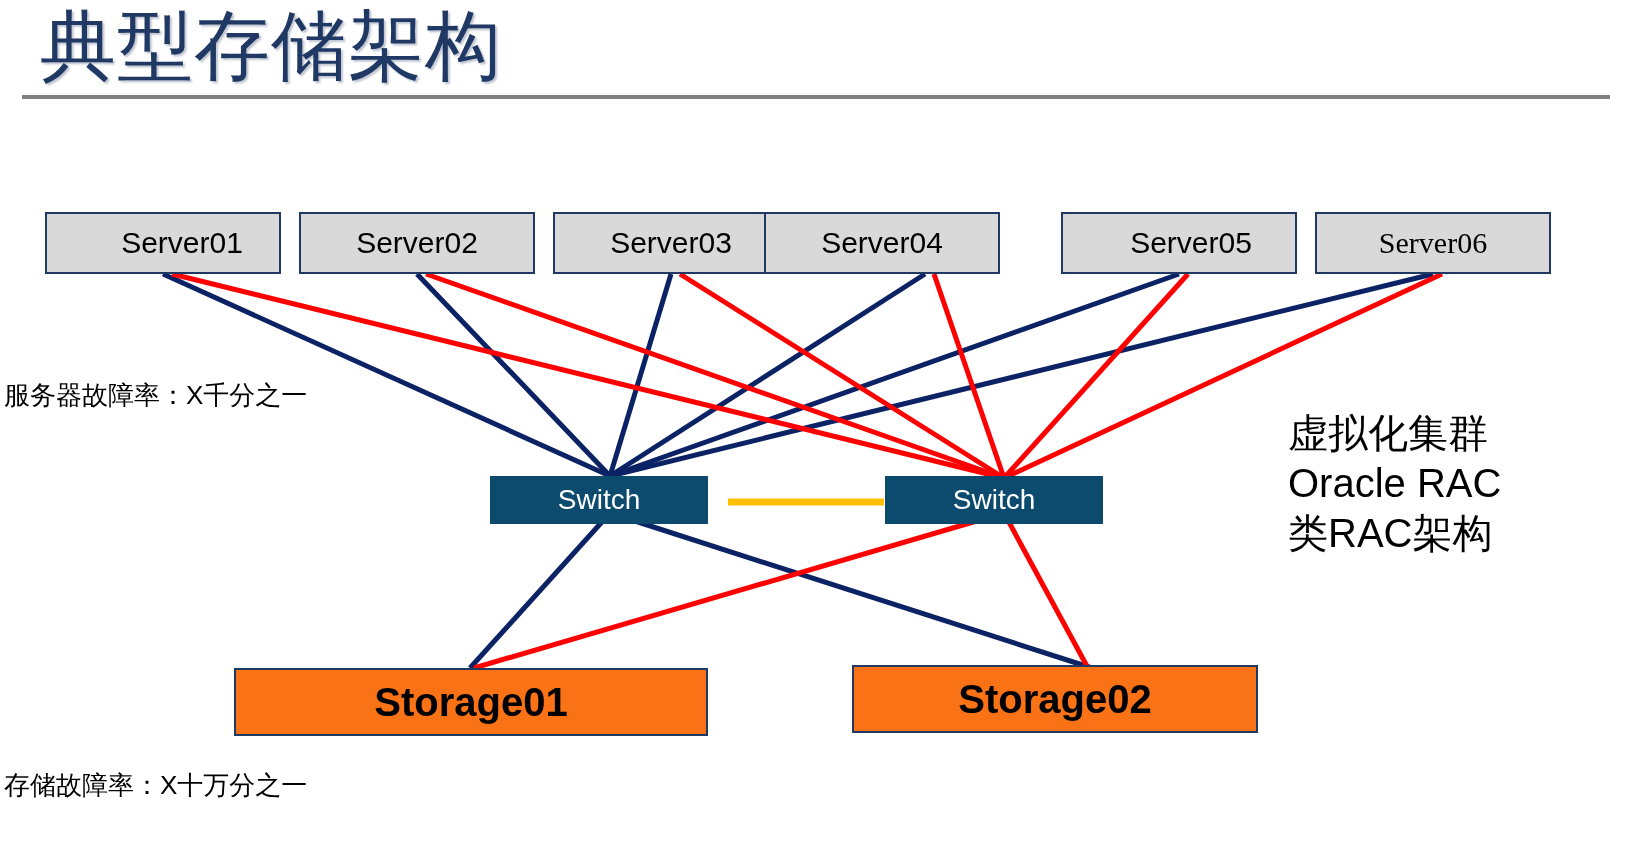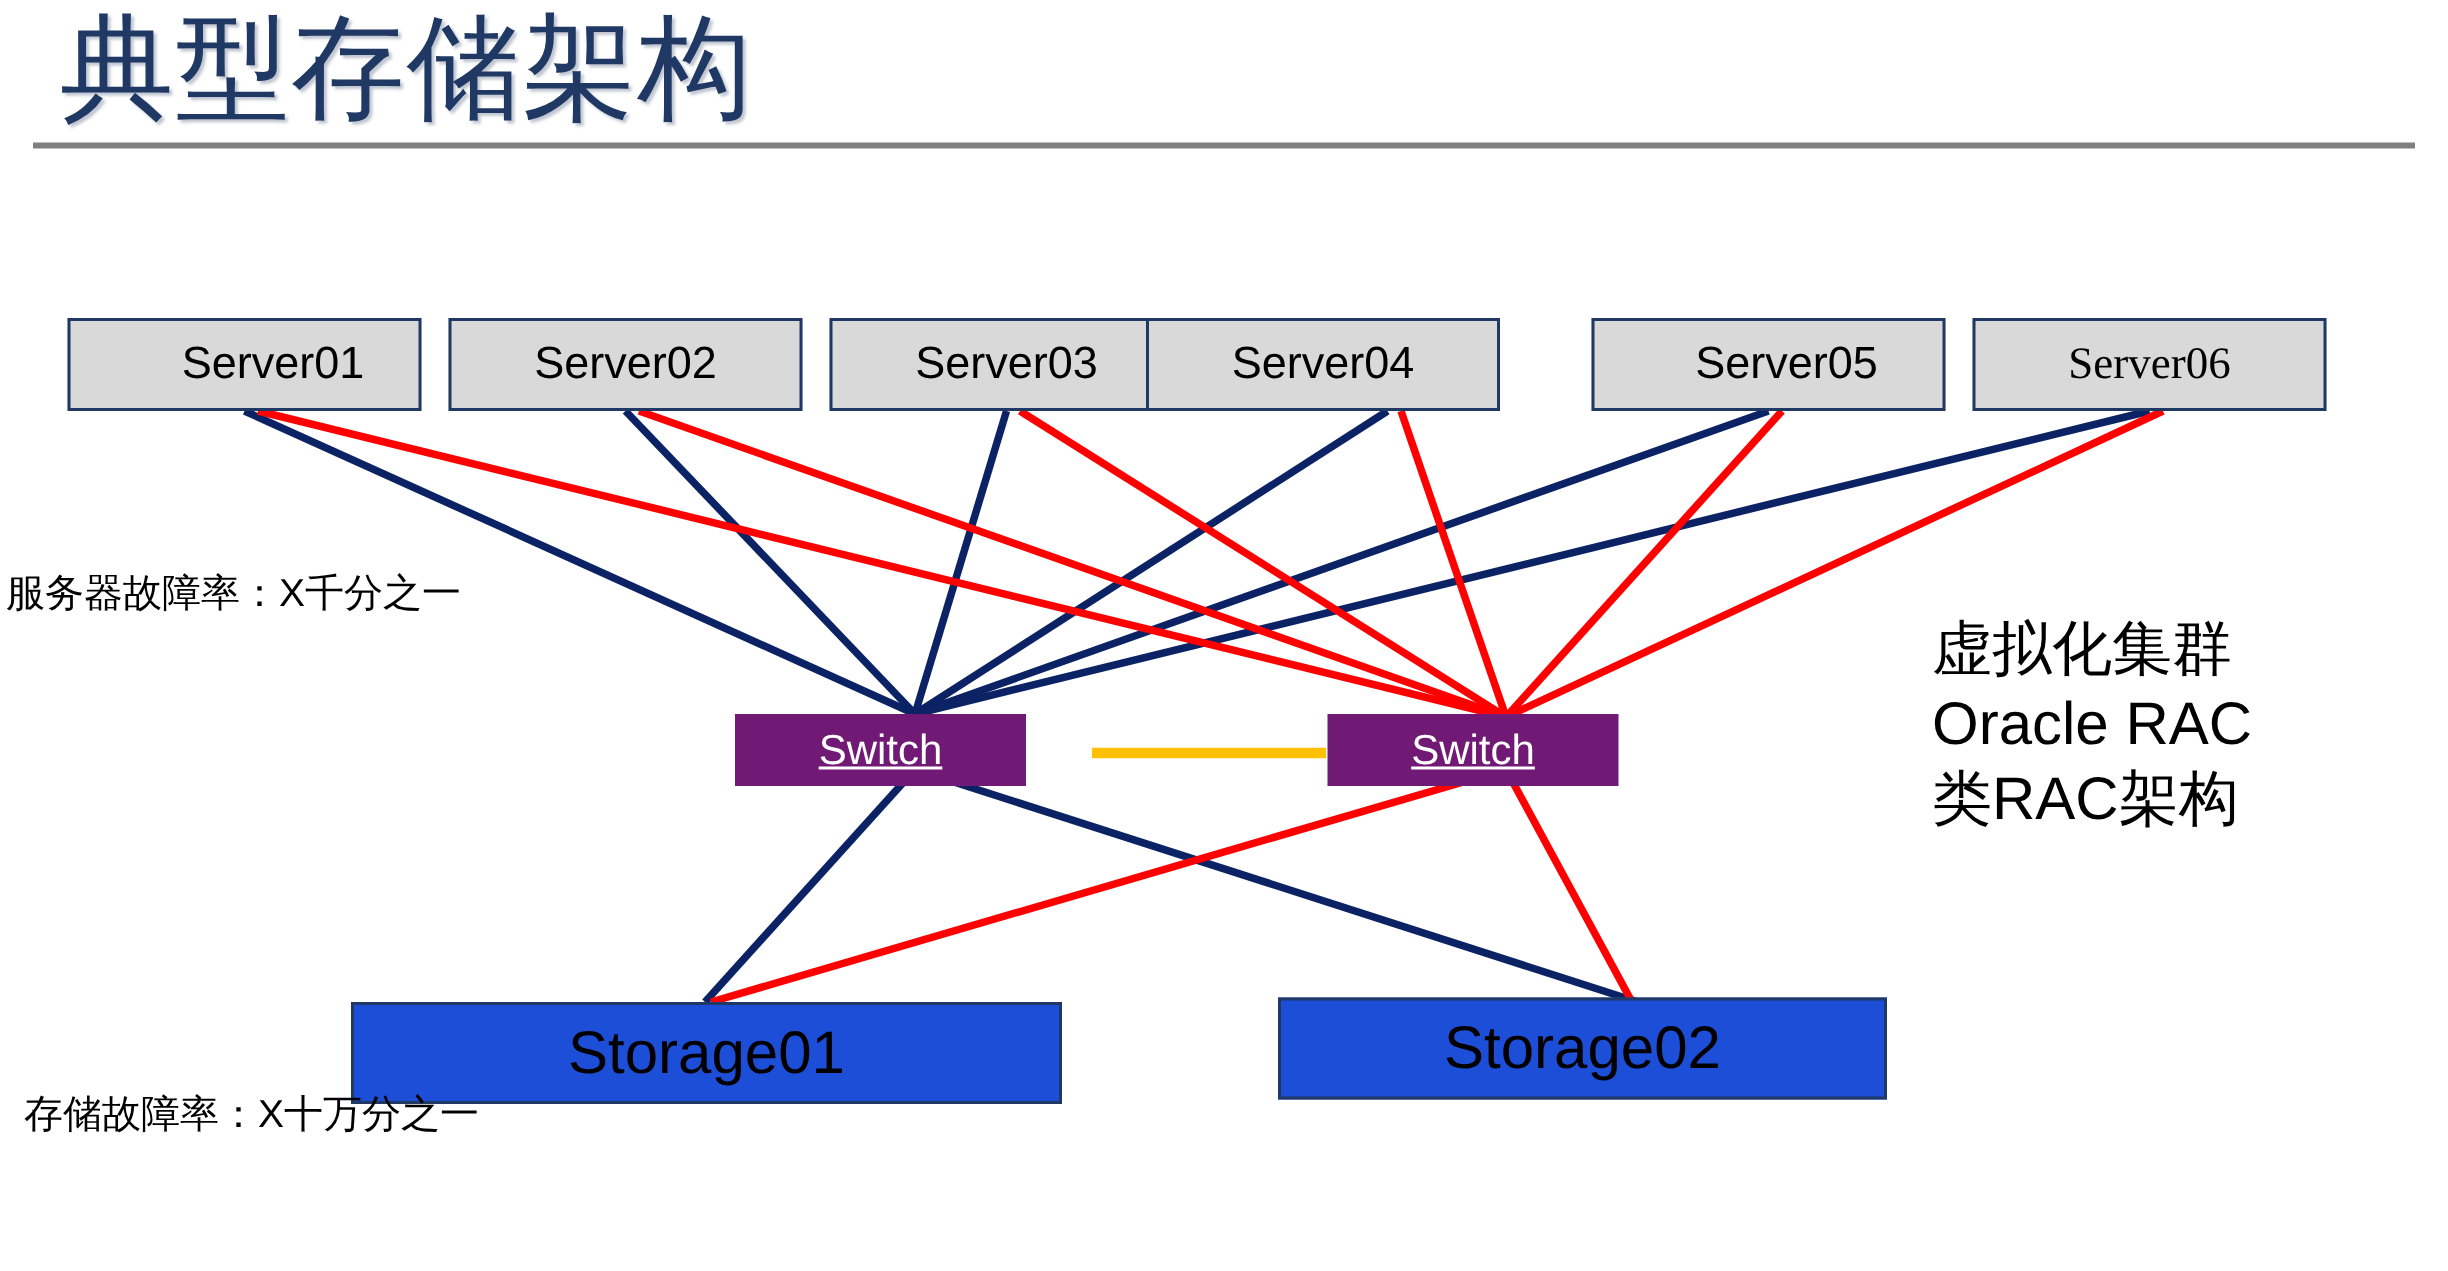--- a/index.html
+++ b/index.html
@@ -60,34 +60,34 @@
   }
   .node.server {
     background: #D9D9D9;
     border: 2px solid #1F3864;
     font-size: 30px;
     color: #000000;
     height: 62px;
     width: 236px;
   }
   .node.storage {
-    background: #1d4ed8;
+    background: #f97316;
     border: 2px solid #1F3864;
     font-size: 40px;
     color: #000000;
     height: 68px;
+    font-weight: bold;
   }
   .node.switch {
-    background: #701a75;
+    background: #0c4a6e;
     border: none;
     color: #FFFFFF;
     font-size: 28px;
     height: 48px;
-    width: 194px;
-    text-decoration: underline;
+    width: 218px;
   }
 
   
   .note {
     position: absolute;
     font-size: 26px;
     color: #000000;
     white-space: nowrap;
   }
   #cluster-note {
@@ -168,21 +168,21 @@
   </div>
 
   <div class="node storage" style="left:234px;top:668px;width:474px;">
     <span>Storage01</span>
   </div>
   <div class="node storage" style="left:852px;top:665px;width:406px;">
     <span>Storage02</span>
   </div>
 
   <div class="note" style="left:4px;top:378px;">服务器故障率：X千分之一</div>
-  <div class="note" style="left:4px;top:725px;margin-left:12px;">存储故障率：X十万分之一</div>
+  <div class="note" style="left:4px;top:768px;">存储故障率：X十万分之一</div>
 
   <div id="cluster-note">
     <div>虚拟化集群</div>
     <div>Oracle RAC</div>
     <div>类RAC架构</div>
   </div>
 
 </div>
 
 </body></html>

